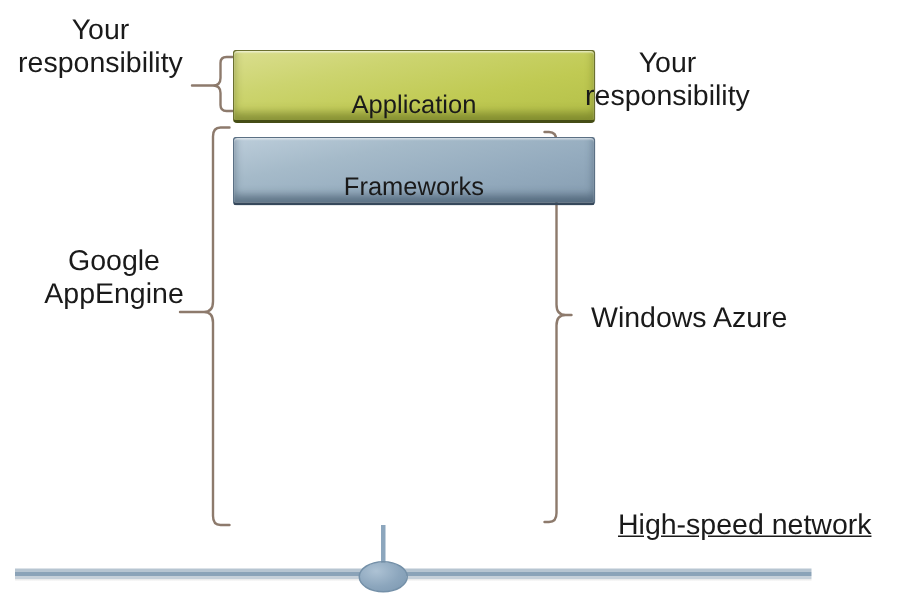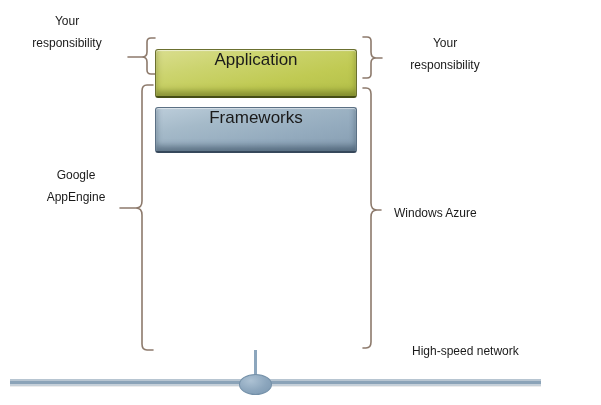--- a/index.html
+++ b/index.html
@@ -1,23 +1,23 @@
 <!DOCTYPE html>
 <html><head>
 <meta charset="utf-8">
 <style>
   html,body{margin:0;padding:0;background:#fff;}
   #canvas{
     position:relative;width:601px;height:405px;background:#fff;overflow:hidden;
     font-family:"Liberation Sans",sans-serif;color:#1a1a1a;
   }
   .layer{
-    position:absolute;left:155px;width:202px;box-sizing:border-box;
-    display:flex;align-items:flex-start;justify-content:center;
-    font-size:17px;border-radius:3px;z-index:2;margin-top:16px;
+    position:absolute;left:155px;width:242px;box-sizing:border-box;
+    display:flex;align-items:flex-end;justify-content:center;
+    font-size:17px;border-radius:3px;z-index:2;
   }
   .layer-blue{
     border:1px solid #5b7084;
     border-bottom:2px solid #36485b;
     background:linear-gradient(168deg,#bccdda 0%,#a5bac9 30%,#94abbe 65%,#829cb1 100%);
     background:linear-gradient(168deg,#bccdda 0%,#a5bac9 30%,#94abbe 65%,#869db1 100%);
     box-shadow:inset 0 1px 1px rgba(255,255,255,.55), inset 0 -5px 6px rgba(25,45,65,.45);
   }
   .layer-app{
     border:1px solid #6b7030;
@@ -25,27 +25,27 @@
     background:linear-gradient(168deg,#dade8e 0%,#ccd46f 30%,#c0ca53 65%,#b3bf48 100%);
     box-shadow:inset 0 1px 1px rgba(255,255,255,.6), inset 0 -5px 6px rgba(80,90,20,.5);
   }
   #layer-application{top:33px;height:49px;}
   #layer-frameworks{top:91px;height:46px;}
   #layer-os-services{top:143px;height:48px;}
   #layer-operating-system{top:196px;height:50px;}
   #layer-virtualized-instance{top:250px;height:45px;}
   #layer-hardware{top:302px;height:48px;}
 
-  .annotation{position:absolute;z-index:3;font-size:12px;line-height:22px;}
+  .annotation{position:absolute;z-index:3;font-size:19px;line-height:22px;}
   .annotation.two-line{text-align:center;}
   #label-your-resp-left{left:1px;top:10px;width:132px;}
   #label-google-appengine{left:18px;top:164px;width:116px;}
   #label-your-resp-right{left:383px;top:32px;width:124px;}
   #label-windows-azure{left:394px;top:202px;width:170px;}
-  #label-high-speed-network{left:412px;top:340px;width:185px;}
+  #label-high-speed-network{left:412px;top:340px;width:185px;text-decoration:underline;}
 
   #brace-svg{position:absolute;left:0;top:0;z-index:1;}
   #brace-svg path{fill:none;stroke:#8d7a6c;stroke-width:1.6;stroke-linecap:round;}
 
   #network-line{
     position:absolute;left:10px;top:379px;width:531px;height:8px;z-index:1;
     background:linear-gradient(to bottom,
       #b7c5d1 0%,#b7c5d1 26%,
       #8ba3b8 26%,#8ba3b8 60%,
       #c6d0d9 60%,#c6d0d9 84%,

